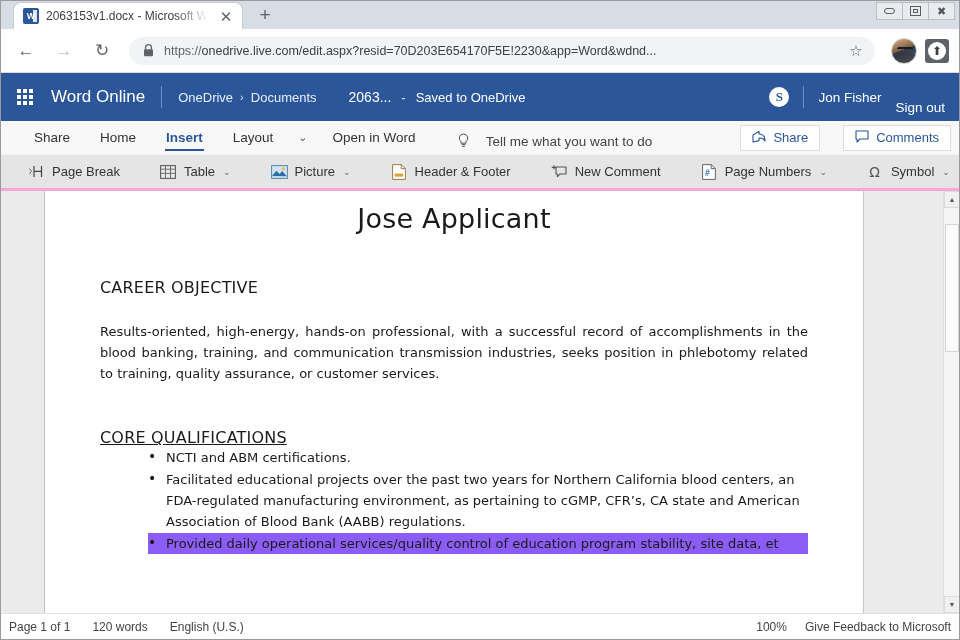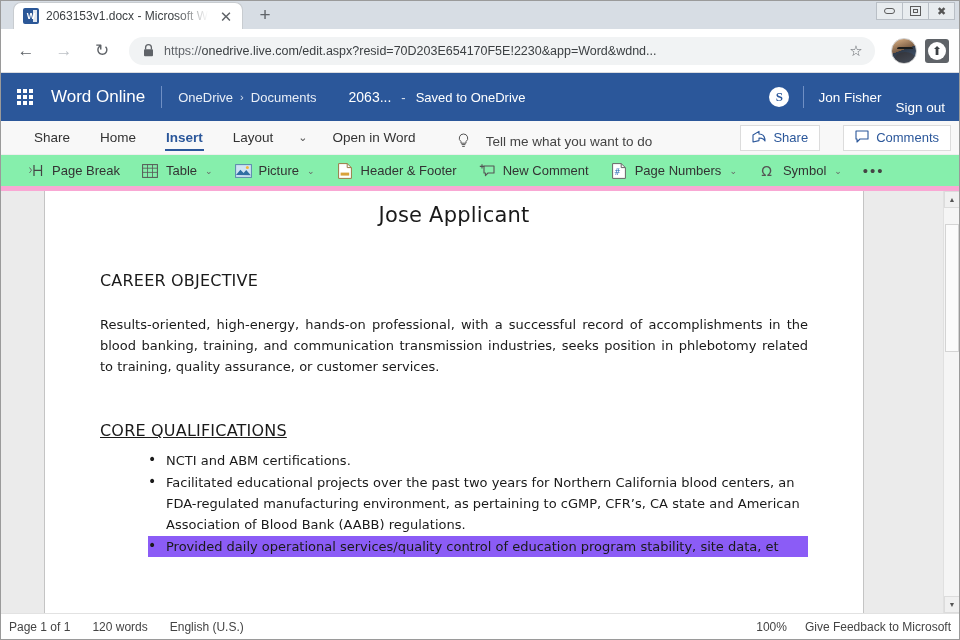--- a/index.html
+++ b/index.html
@@ -234,25 +234,25 @@
     background:#ffffff;
     height: 26px; padding: 0 11px;
     font-size: 13px; color:#2b579a;
     margin-left: 6px;
     white-space:nowrap;
   }
 
   
   .ribbon-bar {
     height: 36px; min-height:36px;
-    background:#86efac;
+    background:#e5e5e5;
     display:flex; align-items:center;
     padding-left: 16px;
-    border-bottom: 5px solid #f9a8d4;
-    gap: 0;
+    border-bottom: 3px solid #f9a8d4;
+    gap: 18px;
   }
   .rb-item {
     display:flex; align-items:center; gap:7px;
     padding: 0 11px; height: 28px;
     font-size: 13px; color:#333333; white-space:nowrap;
   }
   .rb-item .chev { font-size: 9px; color:#666; margin-left:1px;}
   .rb-ico { width:17px; height:17px; display:flex;align-items:center;justify-content:center;}
   .rb-dots { padding: 0 10px; font-size: 15px; color:#444; letter-spacing:2px; }
 
@@ -270,21 +270,21 @@
     background: #ffffff;
     border-left: 1px solid #c4c4c4;
     border-right: 1px solid #c4c4c4;
     padding: 10px 55px 0 55px;
     position: relative;
     margin-left: -52px;
   }
   .doc-name {
     text-align:center;
     font-family: "DejaVu Sans", sans-serif;
-    font-size: 21px;
+    font-size: 27px;
     color: #1a1a1a;
     letter-spacing: .2px;
     margin-top: 2px;
   }
   .doc-contact {
     text-align:center;
     font-family: "DejaVu Sans", sans-serif;
     font-size: 12.5px;
     color:#1a1a1a;
     margin-top: 14px;
@@ -299,21 +299,21 @@
   .sec-head.underline { text-decoration: underline; }
   .body-par {
     font-family: "DejaVu Sans", sans-serif;
     font-size: 13px;
     line-height: 21px;
     color:#1a1a1a;
     margin-top: 24px;
     text-align: justify;
   }
   .bullets {
-    margin-top: 10px;
+    margin-top: 0;
     padding-left: 48px;
     list-style: none;
   }
   .bullets li {
     font-family: "DejaVu Sans", sans-serif;
     font-size: 13px;
     line-height: 21px;
     color:#1a1a1a;
     position: relative;
     padding-left: 18px;

